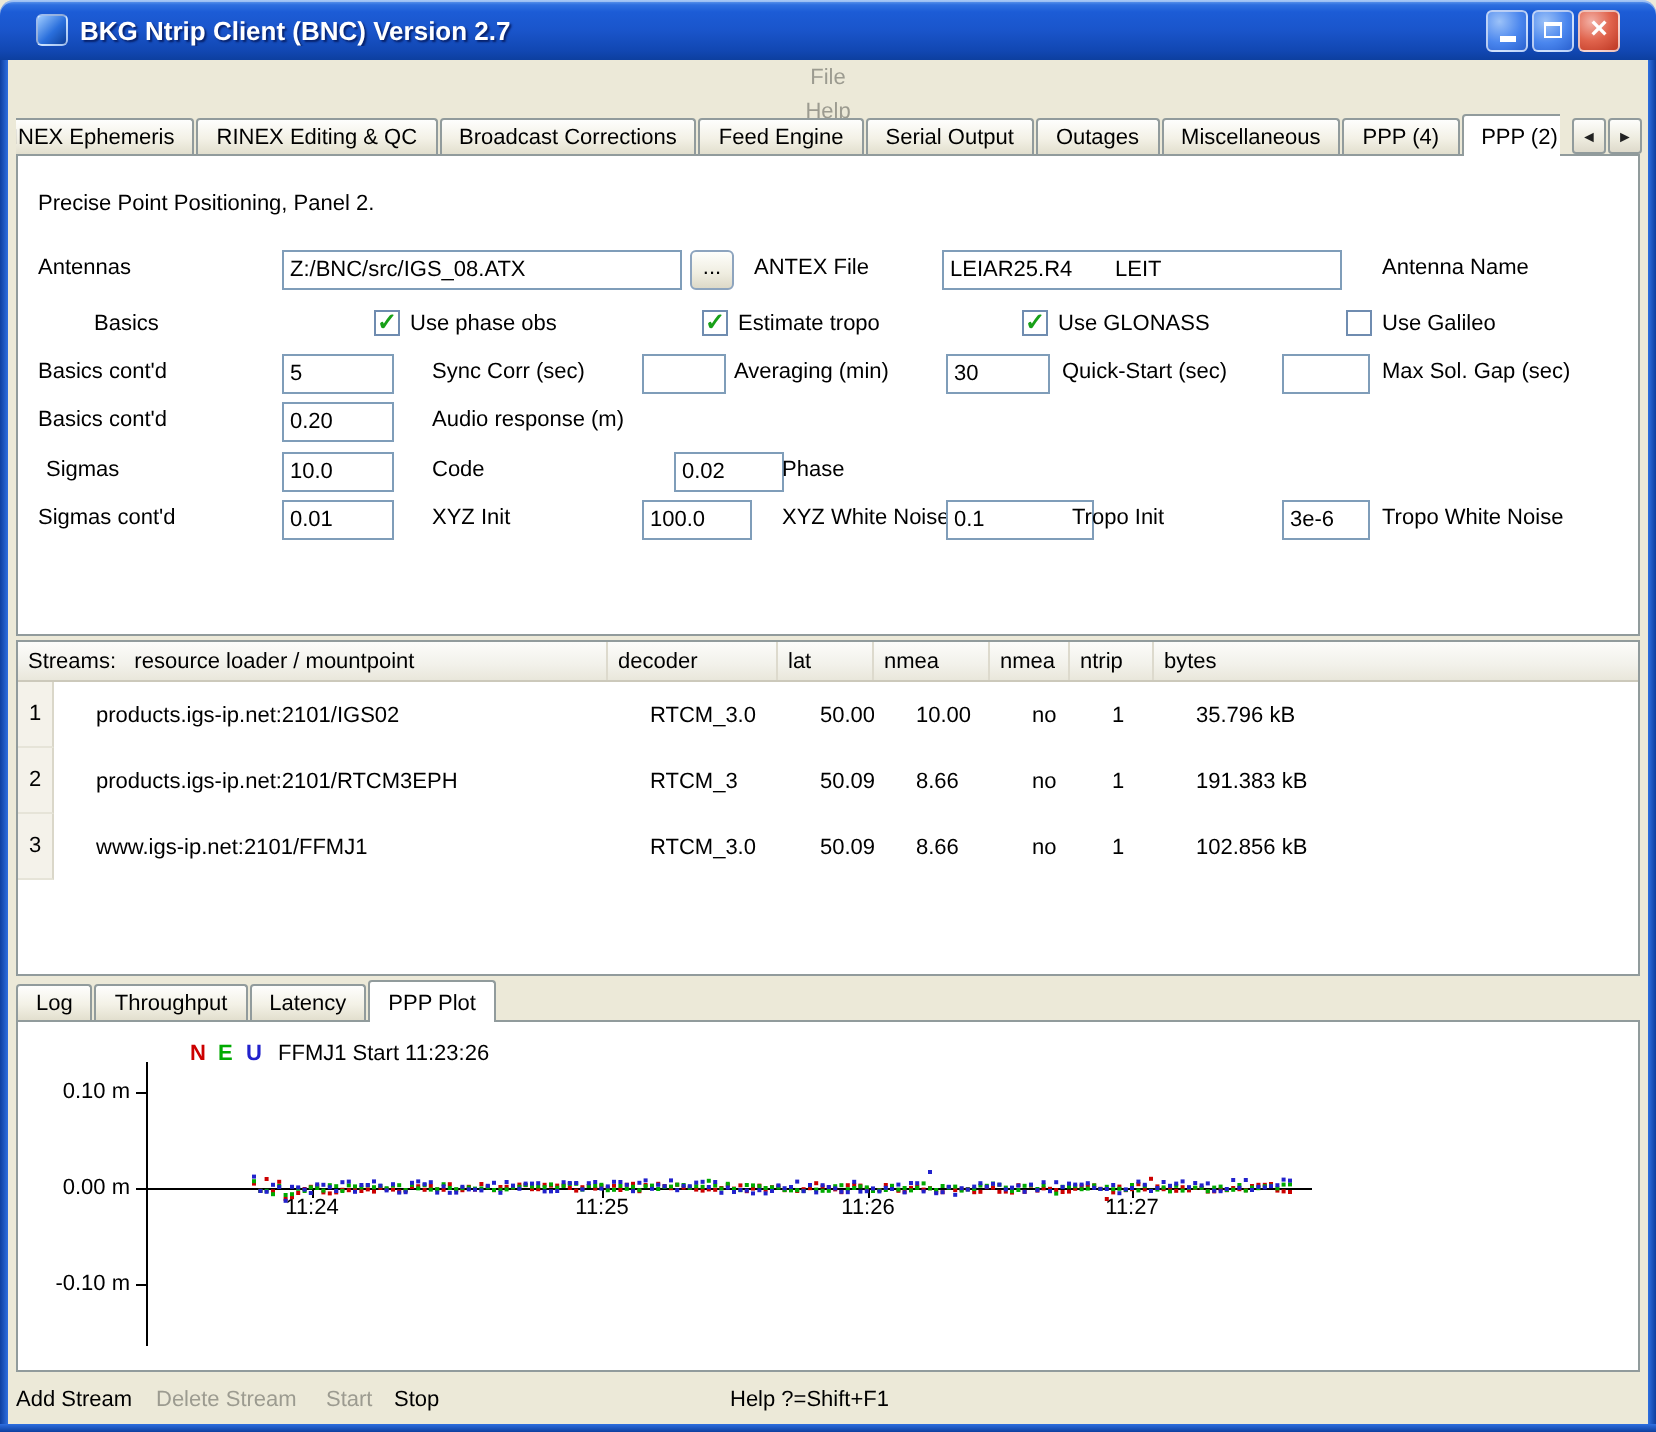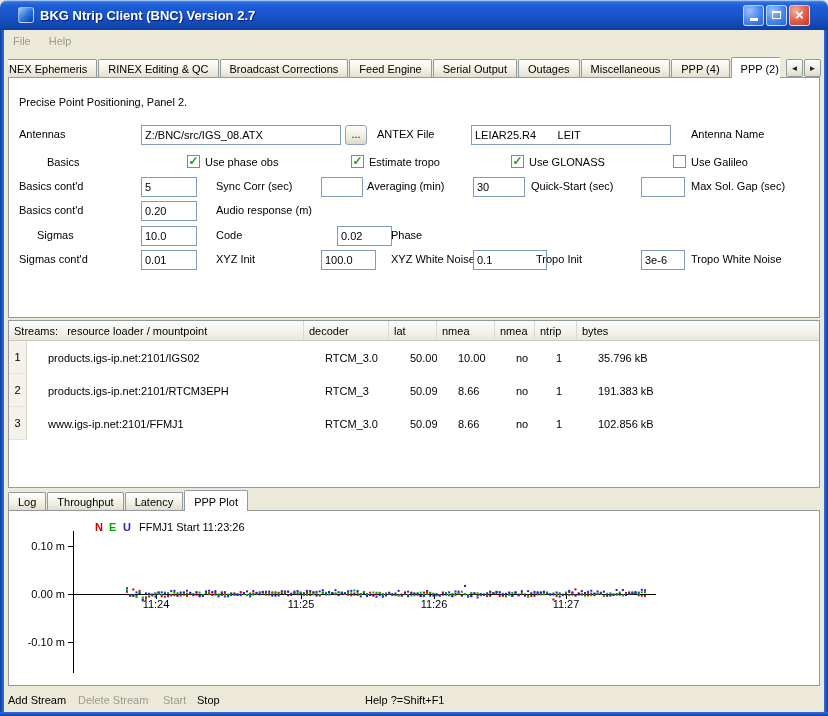--- a/index.html
+++ b/index.html
@@ -27,21 +27,21 @@
   .win-btn.closeb { background:radial-gradient(circle at 30% 25%,#f3b0a5,#e0634c 50%,#bd3723); }
   .win-btn.minb { align-items:flex-end; padding-bottom:4px; }
   .g-min { width:8px; height:3px; background:#fff; }
   .g-max { width:9px; height:8px; border:1px solid #fff; border-top:2px solid #fff; }
   .g-close { color:#fff; font-weight:bold; font-size:15px; line-height:1; margin-top:-2px; }
 
   .brd-l { position:absolute; left:0; top:30px; width:4px; height:686px; background:linear-gradient(90deg,#0D3F9F,#2E6FE0); }
   .brd-r { position:absolute; right:0; top:30px; width:4px; height:686px; background:linear-gradient(270deg,#0D3F9F,#2E6FE0); }
   .brd-b { position:absolute; left:0; top:712px; width:828px; height:4px; background:linear-gradient(180deg,#2E6FE0,#0D3F9F); }
 
-  .menubar { position:absolute; left:4px; top:30px; width:820px; height:20px; background:#ECE9D8; display:flex; align-items:center; }
+  .menubar { position:absolute; left:4px; top:30px; width:820px; height:20px; background:#ECE9D8; display:flex; align-items:center;flex-direction:column; }
   .menu-item { padding:3px 9px 2px; color:#9C9B90; }
 
   
   .tabbar { position:absolute; display:flex; align-items:flex-end; overflow:hidden; }
   .tabbar.main { left:8px; top:57px; width:772px; height:21px; }
   .tabbar.bottom { left:8px; top:490px; width:400px; height:21px; }
   .tab { height:18px; margin-bottom:1px; margin-right:1px; padding:3px 9px 0;
     border:1px solid #919B9C; border-bottom:none; border-radius:2px 2px 0 0;
     background:linear-gradient(180deg,#FEFEFD 0%,#F3F1E6 55%,#E2DFCE 100%);
     white-space:nowrap; cursor:default; }
@@ -168,21 +168,21 @@
     <span class="fld-label" style="left:358px;top:102px;">Averaging (min)</span>
     <input class="fld" style="left: 464px; top: 99px; width: 52px;" value="30">
     <span class="fld-label" style="left:522px;top:102px;">Quick-Start (sec)</span>
     <input class="fld" style="left: 632px; top: 99px; width: 44px;" value="">
     <span class="fld-label" style="left:682px;top:102px;">Max Sol. Gap (sec)</span>
 
     <span class="fld-label" style="left:10px;top:126px;">Basics cont'd</span>
     <input class="fld" style="left: 132px; top: 123px; width: 56px;" value="0.20">
     <span class="fld-label" style="left:207px;top:126px;">Audio response (m)</span>
 
-    <span class="fld-label" style="left:28px;top:151px;text-align:right;">Sigmas</span>
+    <span class="fld-label" style="left:14px;top:151px;text-align:right;">Sigmas</span>
     <input class="fld" style="left: 132px; top: 148px; width: 56px;" value="10.0">
     <span class="fld-label" style="left:207px;top:151px;">Code</span>
     <input class="fld" style="left: 328px; top: 148px; width: 55px;" value="0.02">
     <span class="fld-label" style="left:382px;top:151px;">Phase</span>
 
     <span class="fld-label" style="left:10px;top:175px;">Sigmas cont'd</span>
     <input class="fld" style="left: 132px; top: 172px; width: 56px;" value="0.01">
     <span class="fld-label" style="left:207px;top:175px;">XYZ Init</span>
     <input class="fld" style="left: 312px; top: 172px; width: 55px;" value="100.0">
     <span class="fld-label" style="left:382px;top:175px;">XYZ White Noise</span>

